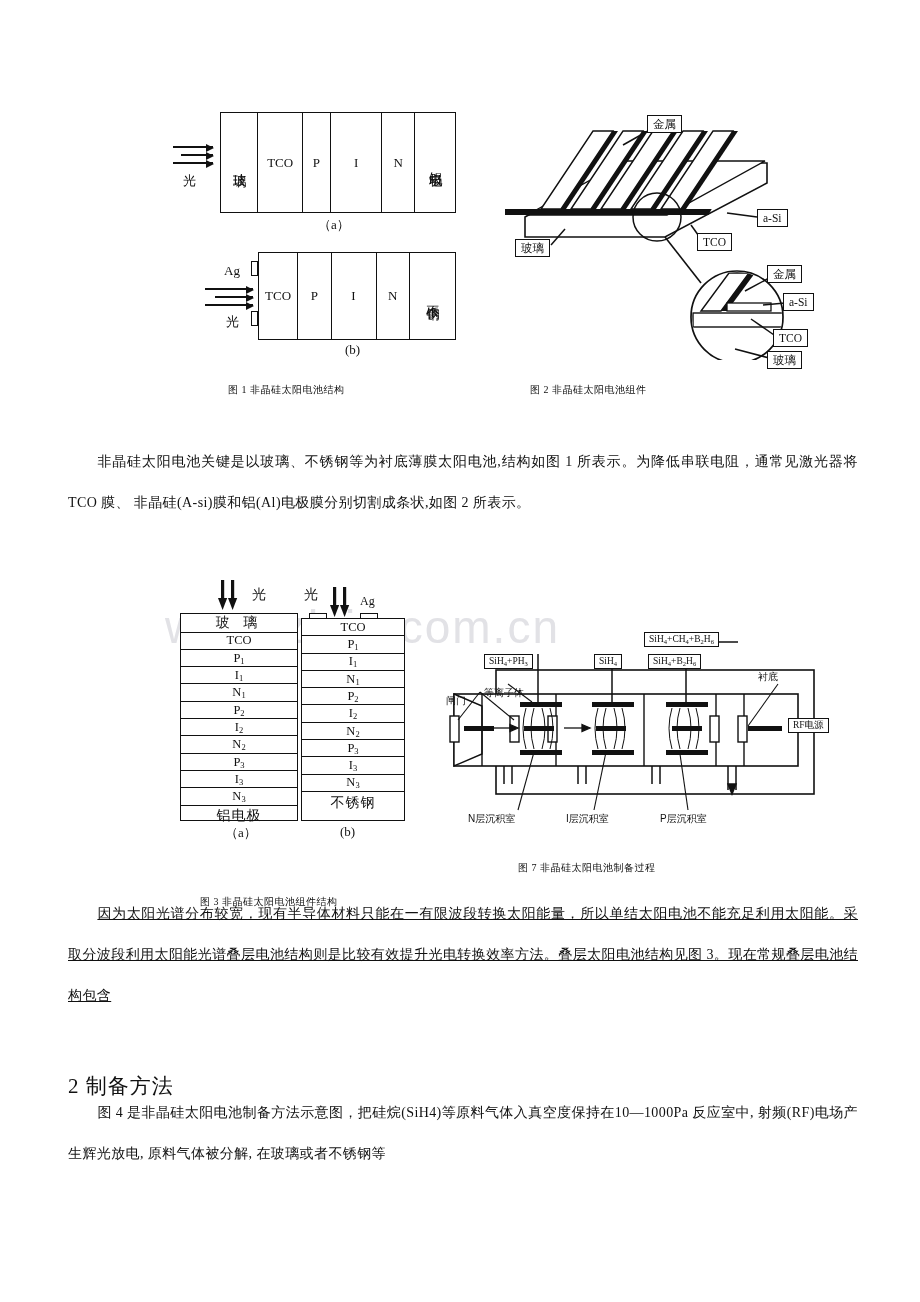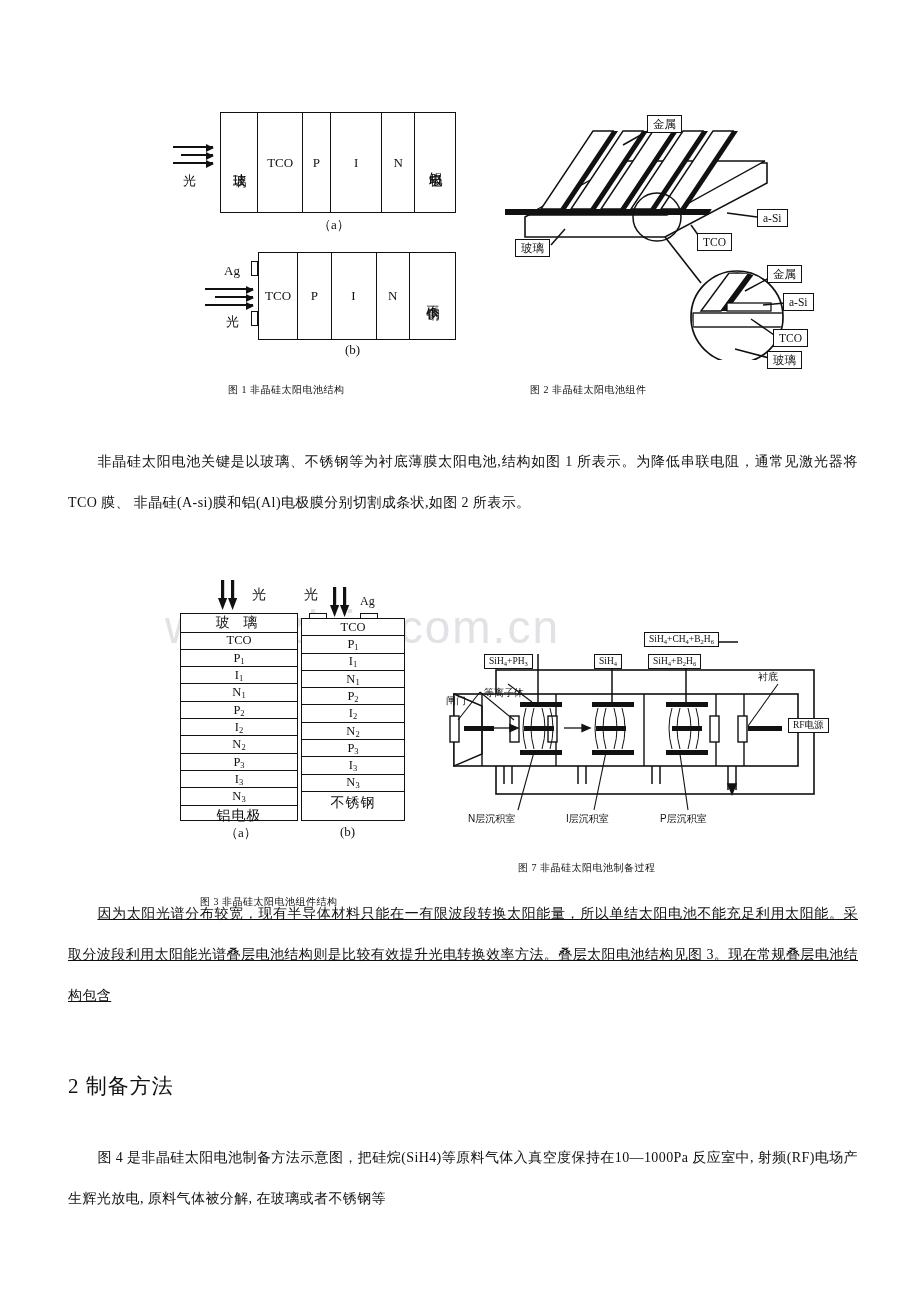--- a/index.html
+++ b/index.html
@@ -368,15 +368,15 @@
     <div class="g4txt" style="left:20px;top:180px;">N层沉积室</div>
     <div class="g4txt" style="left:118px;top:180px;">I层沉积室</div>
     <div class="g4txt" style="left:212px;top:180px;">P层沉积室</div>
   </div>
 
   <div class="caption" style="left:200px;top:895px;">图 3 非晶硅太阳电池组件结构</div>
   <div class="caption" style="left:518px;top:861px;">图 7  非晶硅太阳电池制备过程</div>
 
   <div class="para indent" style="top:893px;text-decoration:underline;">因为太阳光谱分布较宽，现有半导体材料只能在一有限波段转换太阳能量，所以单结太阳电池不能充足利用太阳能。采取分波段利用太阳能光谱叠层电池结构则是比较有效提升光电转换效率方法。叠层太阳电池结构见图 3。现在常规叠层电池结构包含</div>
   <div class="heading" style="top:1072px;">2 制备方法</div>
-  <div class="para indent" style="top:1137px;font-family:Liberation Serif, serif;">图 4 是非晶硅太阳电池制备方法示意图，把硅烷(SiH4)等原料气体入真空度保持在10—1000Pa 反应室中, 射频(RF)电场产生辉光放电, 原料气体被分解, 在玻璃或者不锈钢等</div>
+  <div class="para indent" style="top:1092px;font-family:Liberation Serif, serif;">图 4 是非晶硅太阳电池制备方法示意图，把硅烷(SiH4)等原料气体入真空度保持在10—1000Pa 反应室中, 射频(RF)电场产生辉光放电, 原料气体被分解, 在玻璃或者不锈钢等</div>
 
 </div>
 
 </body></html>

